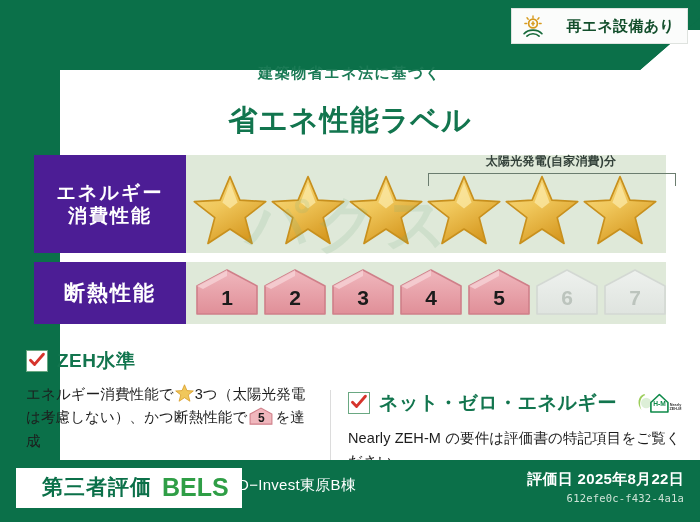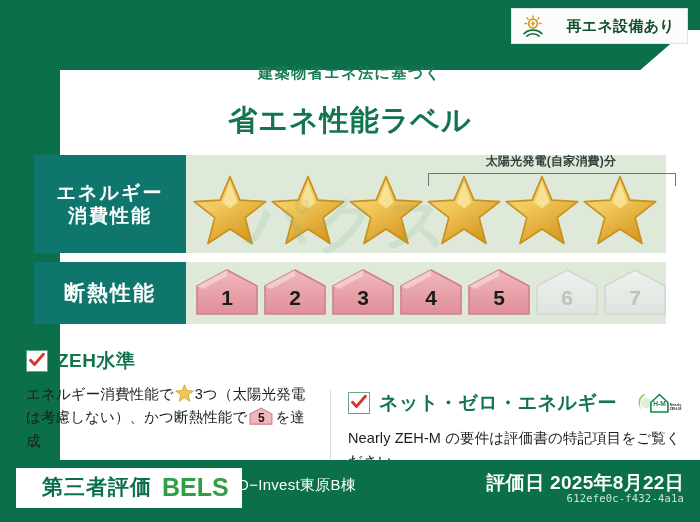--- a/index.html
+++ b/index.html
@@ -75,21 +75,21 @@
   
   .perf-row{
     position:absolute;left:34px;width:632px;
     display:flex;align-items:stretch;
     background:#dfe9d9;
   }
   .perf-row.energy{top:155px;height:98px;}
   .perf-row.insul{top:262px;height:62px;}
 
   .perf-label{
-    background:#0f766e;color:#ffffff;
+    background:#4c1d95;color:#ffffff;
     width:152px;flex:0 0 152px;
     display:flex;flex-direction:column;align-items:center;justify-content:center;
     font-weight:bold;letter-spacing:2px;line-height:1.22;
     text-align:center;
   }
   .perf-row.energy .perf-label{font-size:19px;}
   .perf-row.insul  .perf-label{font-size:21px;}
 
   .perf-body{
     position:relative;flex:1;
@@ -181,21 +181,21 @@
     display:flex;align-items:flex-start;gap:10px;
   }
   .bels-jp{font-size:21px;font-weight:bold;color:#0b7049;letter-spacing:1px;}
   .bels-en{font-size:25px;font-weight:bold;color:#2f9e46;letter-spacing:0px;}
   .bldg-name{
     position:absolute;left:238px;top:16px;
     font-size:15px;color:#ffffff;letter-spacing:0.3px;text-align:right;
   }
   .eval-date{
     position:absolute;right:16px;top:10px;
-    font-size:19px;color:#ffffff;font-weight:bold;letter-spacing:0.3px;
+    font-size:15px;color:#ffffff;font-weight:bold;letter-spacing:0.3px;
   }
   .eval-id{
     position:absolute;right:16px;top:32px;
     font-size:10.5px;color:#cfe3d7;
     font-family:"DejaVu Sans Mono","Liberation Mono",monospace;
     letter-spacing:0.2px;
   }
 </style>
 </head>
 <body>

